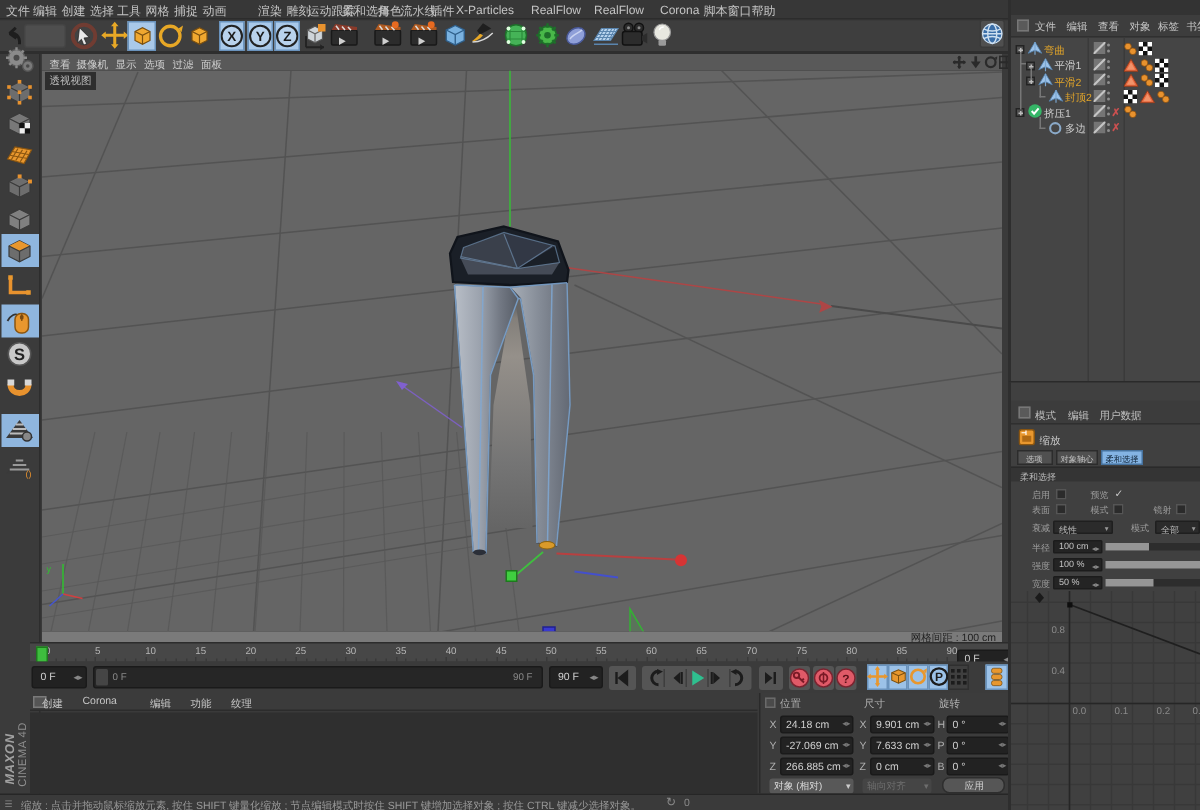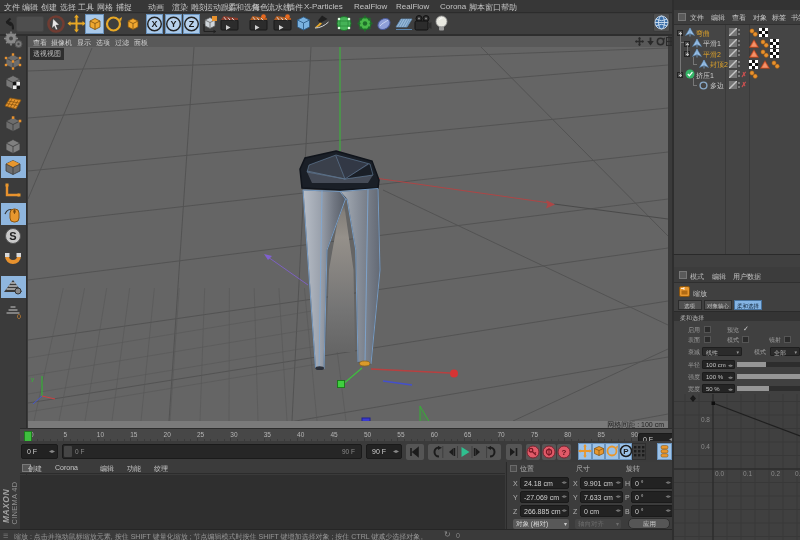--- a/index.html
+++ b/index.html
@@ -14,21 +14,21 @@
 
 <div class="abs" style="left:0;top:0;width:800px;height:13px;background:#373737;border-bottom:1px solid #2c2c2c;"></div>
 <div class="abs t" style="left:2px;top:2px;font-size:8px;color:#c4c4c4;letter-spacing:0;">
 <span style="position:absolute;left:2px;">文件</span>
       <span style="position:absolute;left:20px;">编辑</span>
       <span style="position:absolute;left:39px;">创建</span>
       <span style="position:absolute;left:58px;">选择</span>
       <span style="position:absolute;left:76px;">工具</span>
       <span style="position:absolute;left:95px;">网格</span>
       <span style="position:absolute;left:114px;">捕捉</span>
-      <span style="position:absolute;left:146px;">动画</span>
+      <span style="position:absolute;left:133px;">动画</span>
       <span style="position:absolute;left:151px;margin-top:47px;">模拟</span>
       <span style="position:absolute;left:170px;">渲染</span>
       <span style="position:absolute;left:189px;">雕刻</span>
       <span style="position:absolute;left:203px;">运动跟踪</span>
       <span style="position:absolute;left:226px;">柔和选择</span>
       <span style="position:absolute;left:250px;">角色</span>
       <span style="position:absolute;left:265px;">流水线</span>
       <span style="position:absolute;left:285px;">插件</span>
       <span style="position:absolute;left:302px;">X-Particles</span>
       <span style="position:absolute;left:352px;">RealFlow</span>

